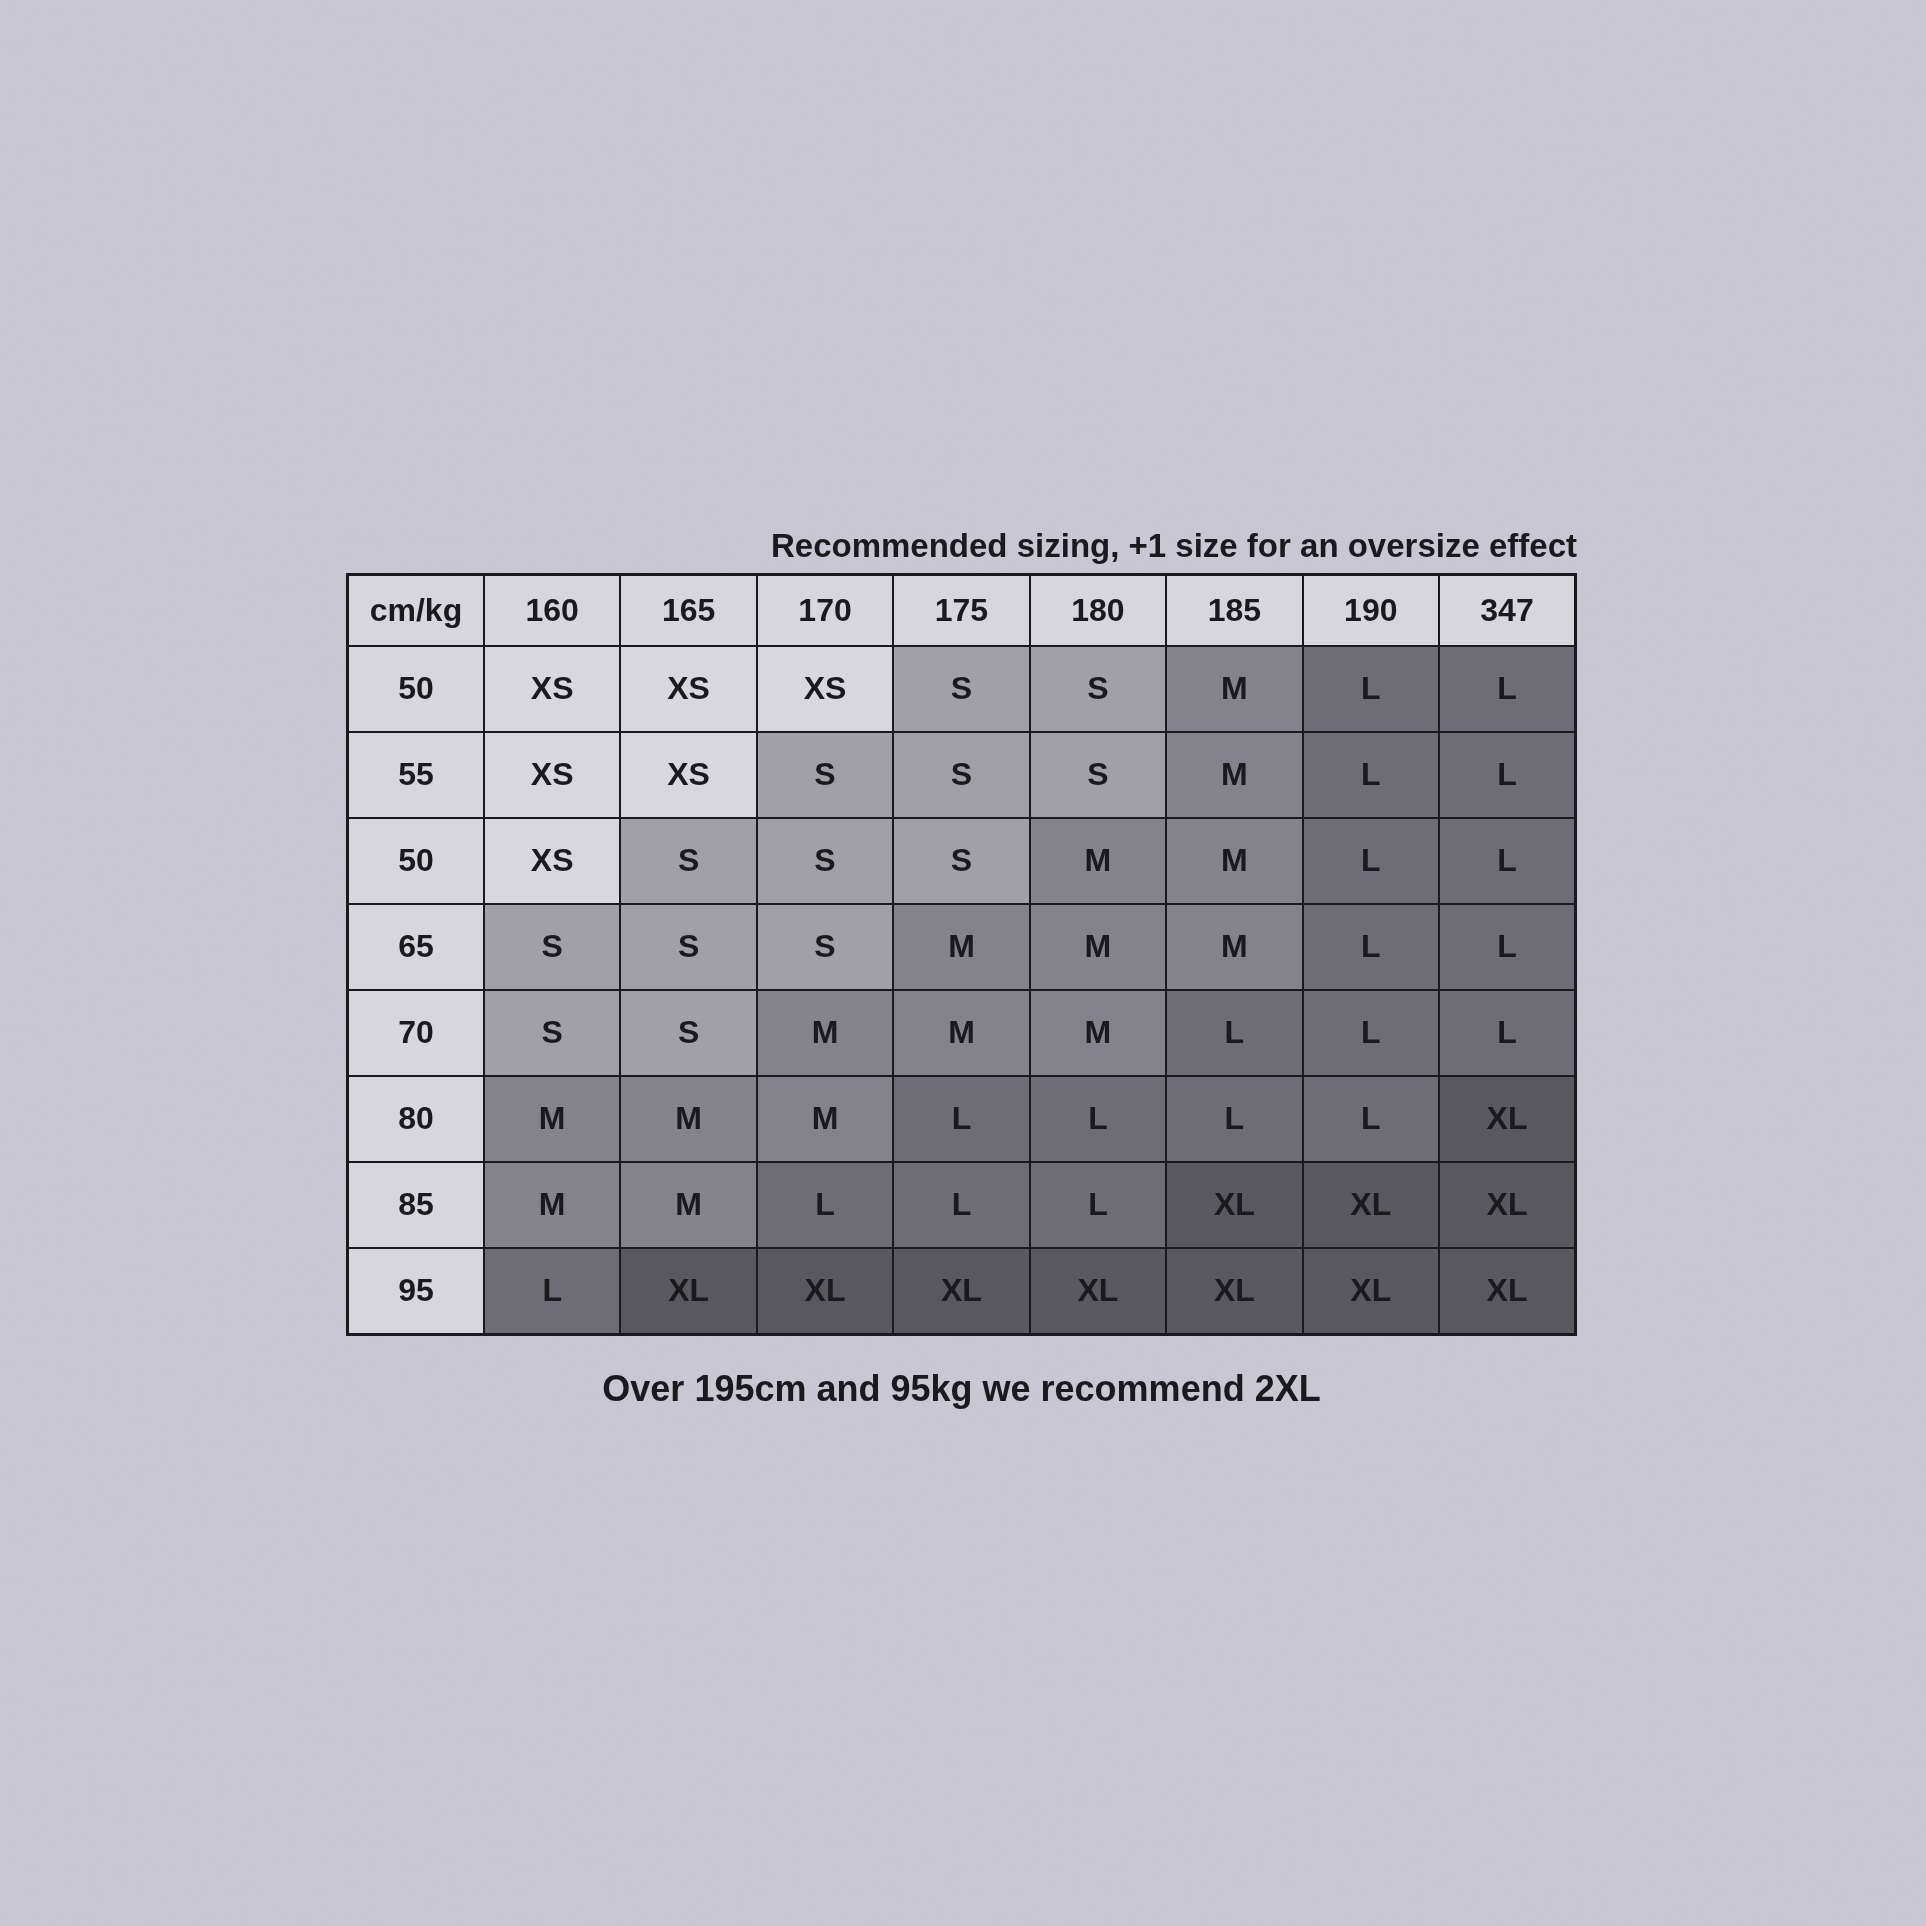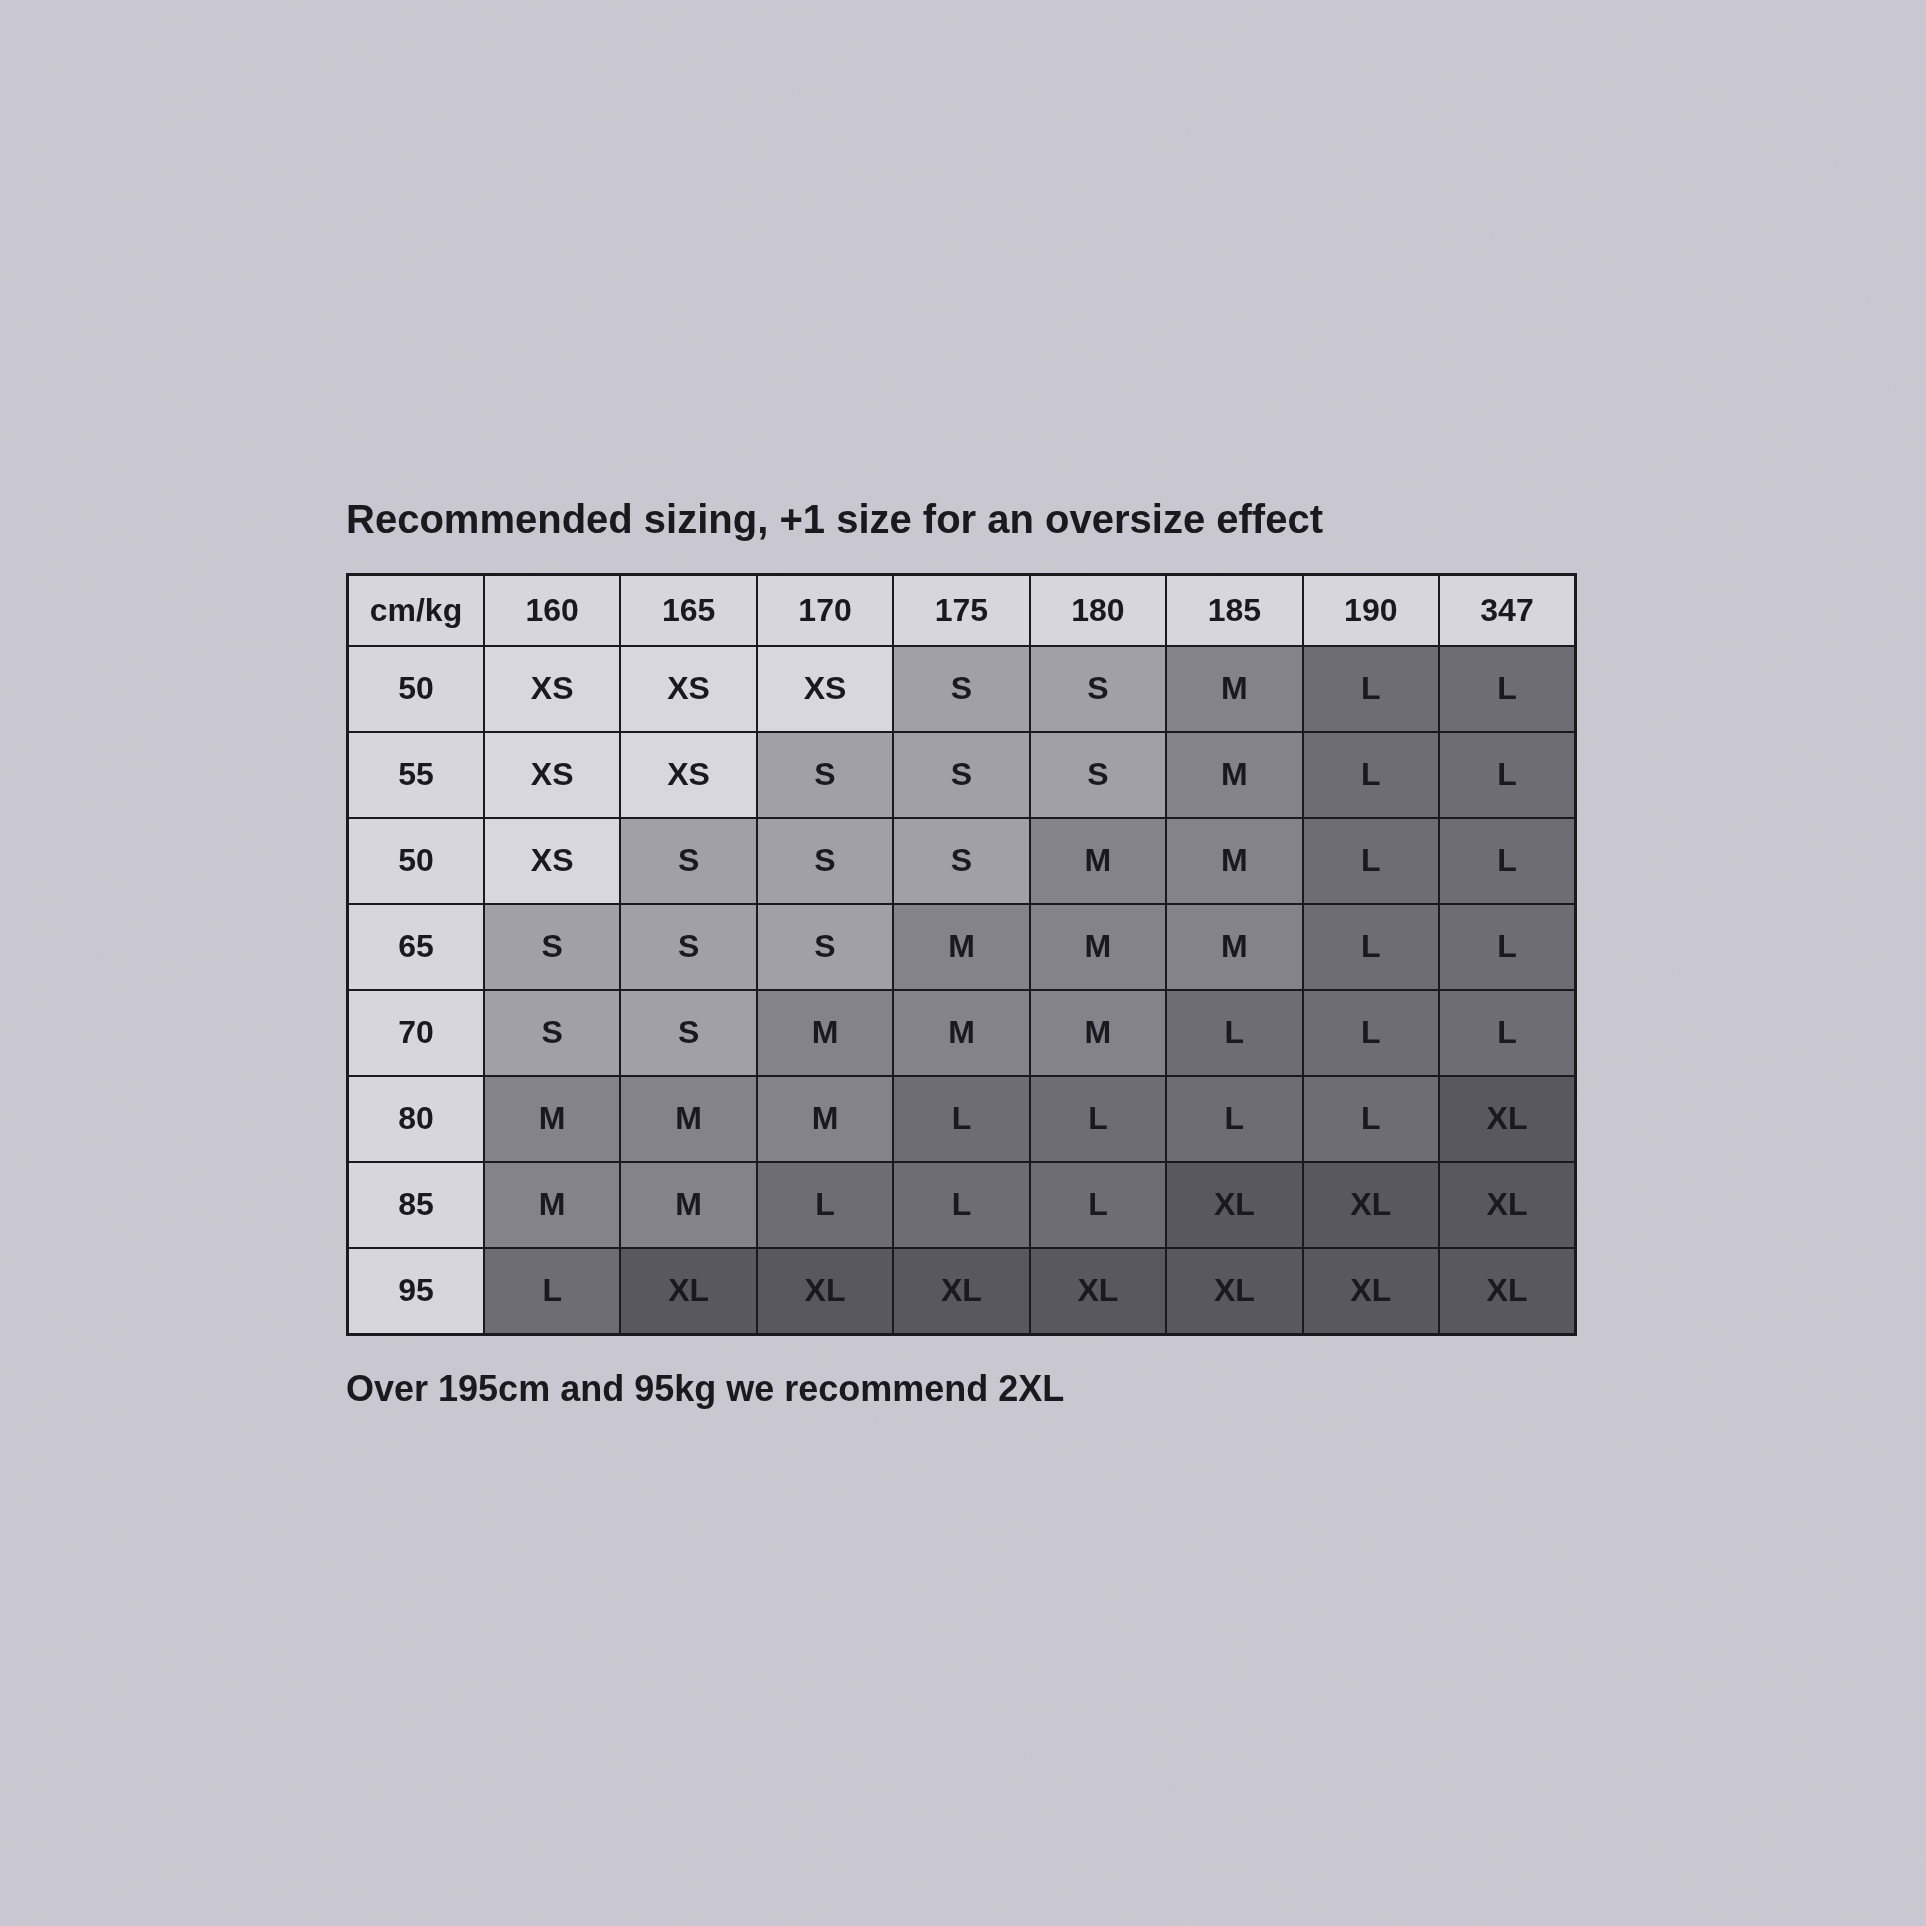--- a/index.html
+++ b/index.html
@@ -17,24 +17,24 @@
   }
   .stage {
     position: absolute;
     left: 346px;
     top: 0;
     width: 1231px;
   }
   .chart-title {
     position: absolute;
     left: 0;
-    top: 497px;
+    top: 527px;
     width: 100%;
-    text-align: left;
-    font-size: 40px;
+    text-align: right;
+    font-size: 33px;
     font-weight: bold;
     letter-spacing: 0px;
     white-space: nowrap;
   }
   table.size-table {
     position: absolute;
     left: 0;
     top: 573px;
     width: 1231px;
     height: 763px;
@@ -55,21 +55,21 @@
   .size-XS    { background: var(--c-xs, #d9d7de); margin-top: 48px; }
   .size-S     { background: var(--c-s,  #a2a0a7); }
   .size-M     { background: var(--c-m,  #84828a); }
   .size-L     { background: var(--c-l,  #6e6c74); }
   .size-XL    { background: var(--c-xl, #5a585f); }
   .chart-note {
     position: absolute;
     left: 0;
     top: 1368px;
     width: 100%;
-    text-align: left;
+    text-align: center;
     font-size: 36px;
     font-weight: bold;
     white-space: nowrap;
   }
   .grain {
     position: absolute;
     inset: 0;
     width: 1926px;
     height: 1926px;
     pointer-events: none;

